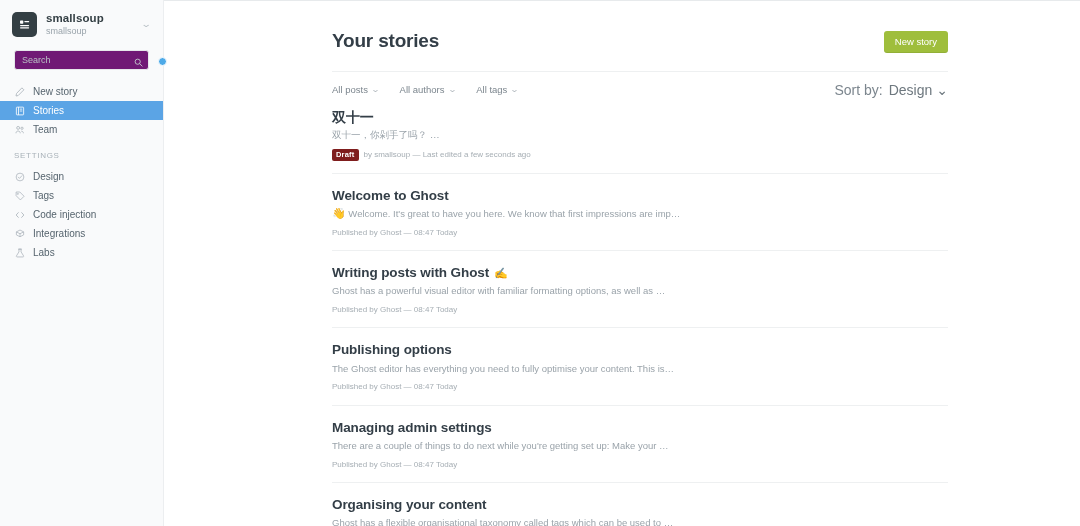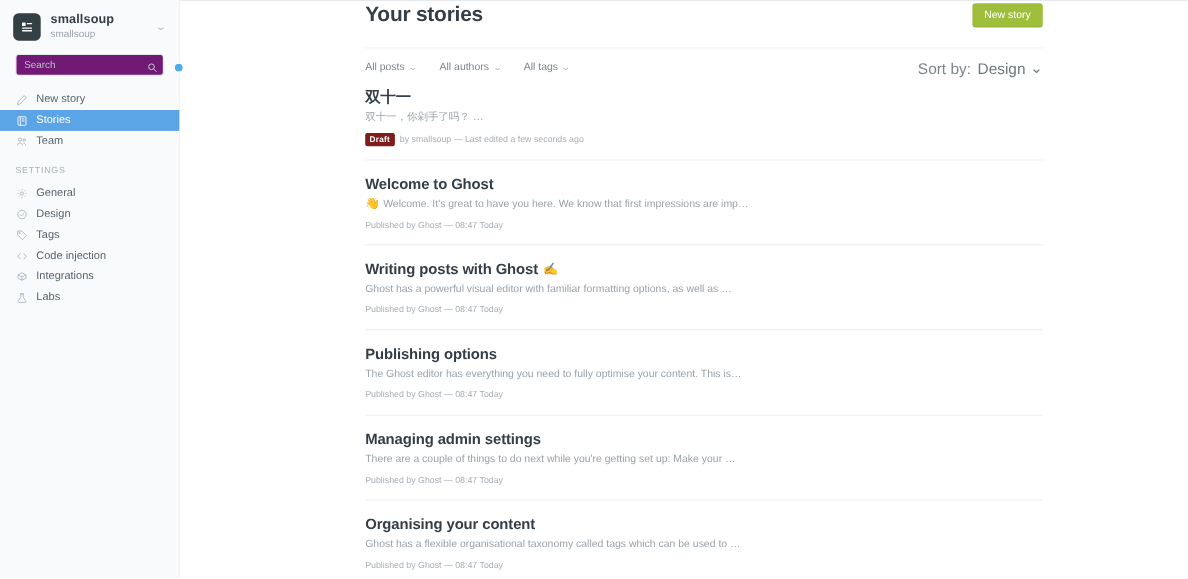--- a/index.html
+++ b/index.html
@@ -98,22 +98,22 @@
   
   .main {
     flex: 1 1 auto; height: 526px;
     background: #ffffff;
     border-top: 1px solid #e7eaec;
     overflow: hidden;
     position: relative;
   }
 
   .page-head {
-    display: flex; align-items: flex-end; justify-content: space-between;
-    padding: 2px 132px 0 168px;
+    display: flex; align-items: center; justify-content: space-between;
+    padding: 30px 132px 0 168px;
   }
   .page-title {
     font-size: 19px; font-weight: 700; color: #333e47;
     letter-spacing: -0.2px; line-height: 1.1;
   }
   .new-story-btn {
     background: #9fbe3c; color: #ffffff;
     font-size: 9.5px; font-weight: 400;
     border: none; border-radius: 3px;
     padding: 6px 11px; cursor: pointer;
@@ -231,29 +231,20 @@
             <circle cx="11.2" cy="5.2" r="1.8"></circle>
             <path d="M1.6 13.2c0-2.2 1.5-3.6 3.4-3.6s3.4 1.4 3.4 3.6"></path>
             <path d="M10 9.8c2 0 3.4 1.2 3.4 3.4"></path>
           </svg>
         </span>
         <span>Team</span>
       </div>
 
       <div class="nav-section-title">SETTINGS</div>
 
-      <div class="nav-item">
-        <span class="nav-ic">
-          <svg width="10" height="10" viewBox="0 0 16 16" fill="none" stroke="currentColor" stroke-width="1.2">
-            <circle cx="8" cy="8" r="2.3"></circle>
-            <path d="M8 1.3v1.8M8 12.9v1.8M1.3 8h1.8M12.9 8h1.8M3.3 3.3l1.3 1.3M11.4 11.4l1.3 1.3M12.7 3.3l-1.3 1.3M4.6 11.4l-1.3 1.3"></path>
-          </svg>
-        </span>
-        <span>General</span>
-      </div>
 
       <div class="nav-item">
         <span class="nav-ic">
           <svg width="10" height="10" viewBox="0 0 16 16" fill="none" stroke="currentColor" stroke-width="1.2">
             <circle cx="8" cy="8" r="6.2"></circle>
             <path d="M5.2 8.2l2 2 3.8-4.2" stroke-linecap="round" stroke-linejoin="round"></path>
           </svg>
         </span>
         <span>Design</span>
       </div>

